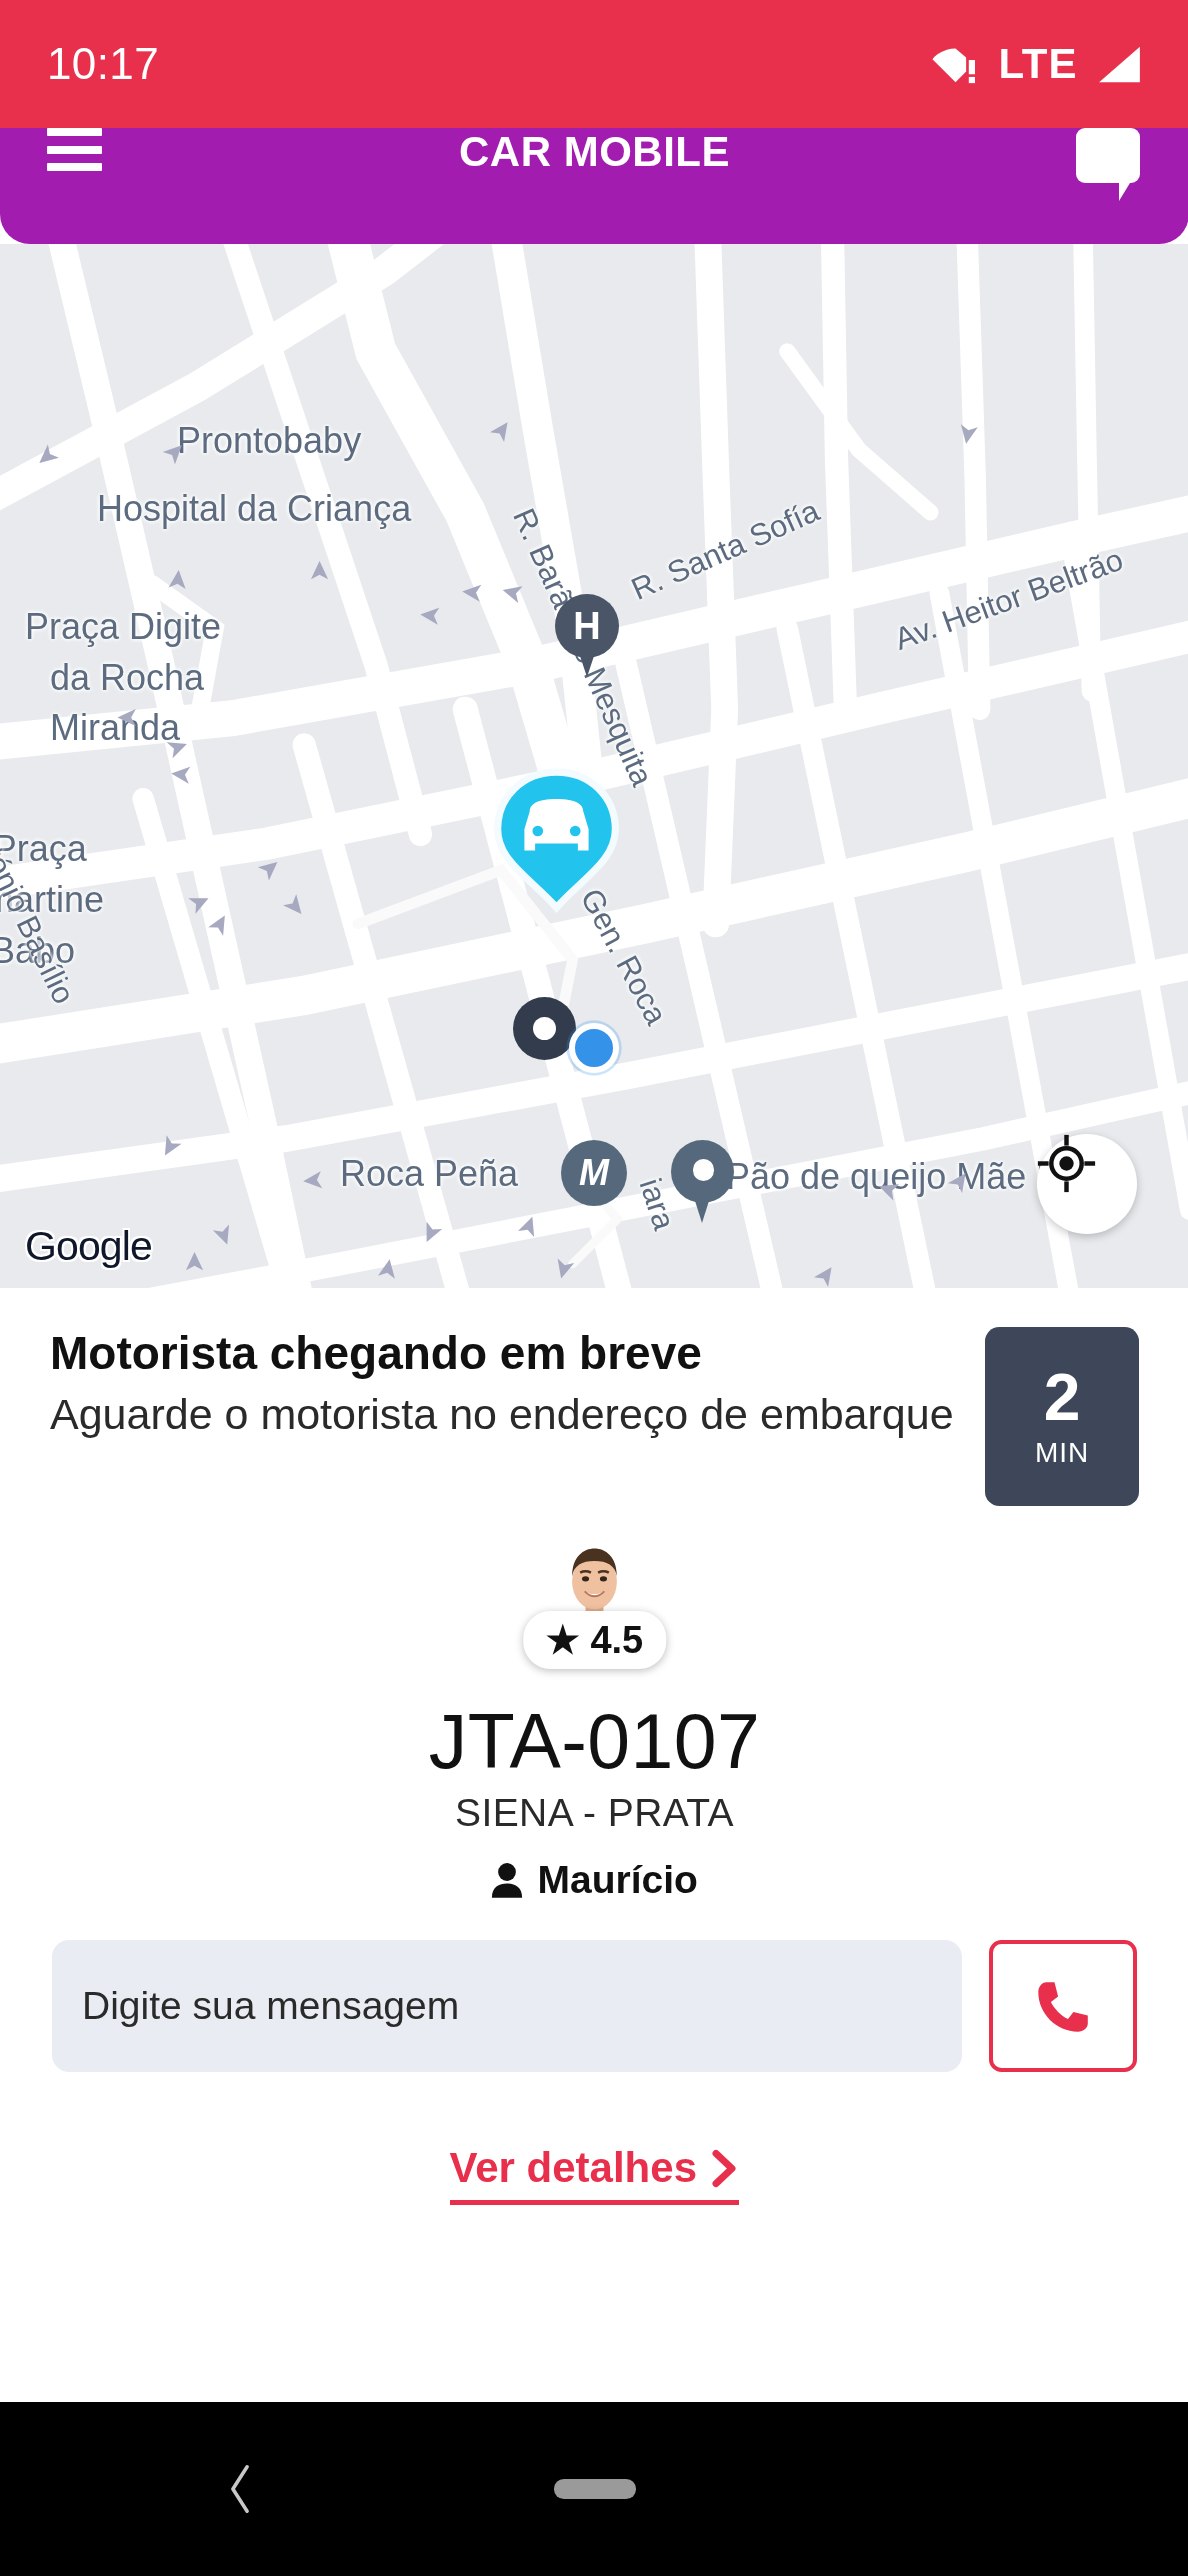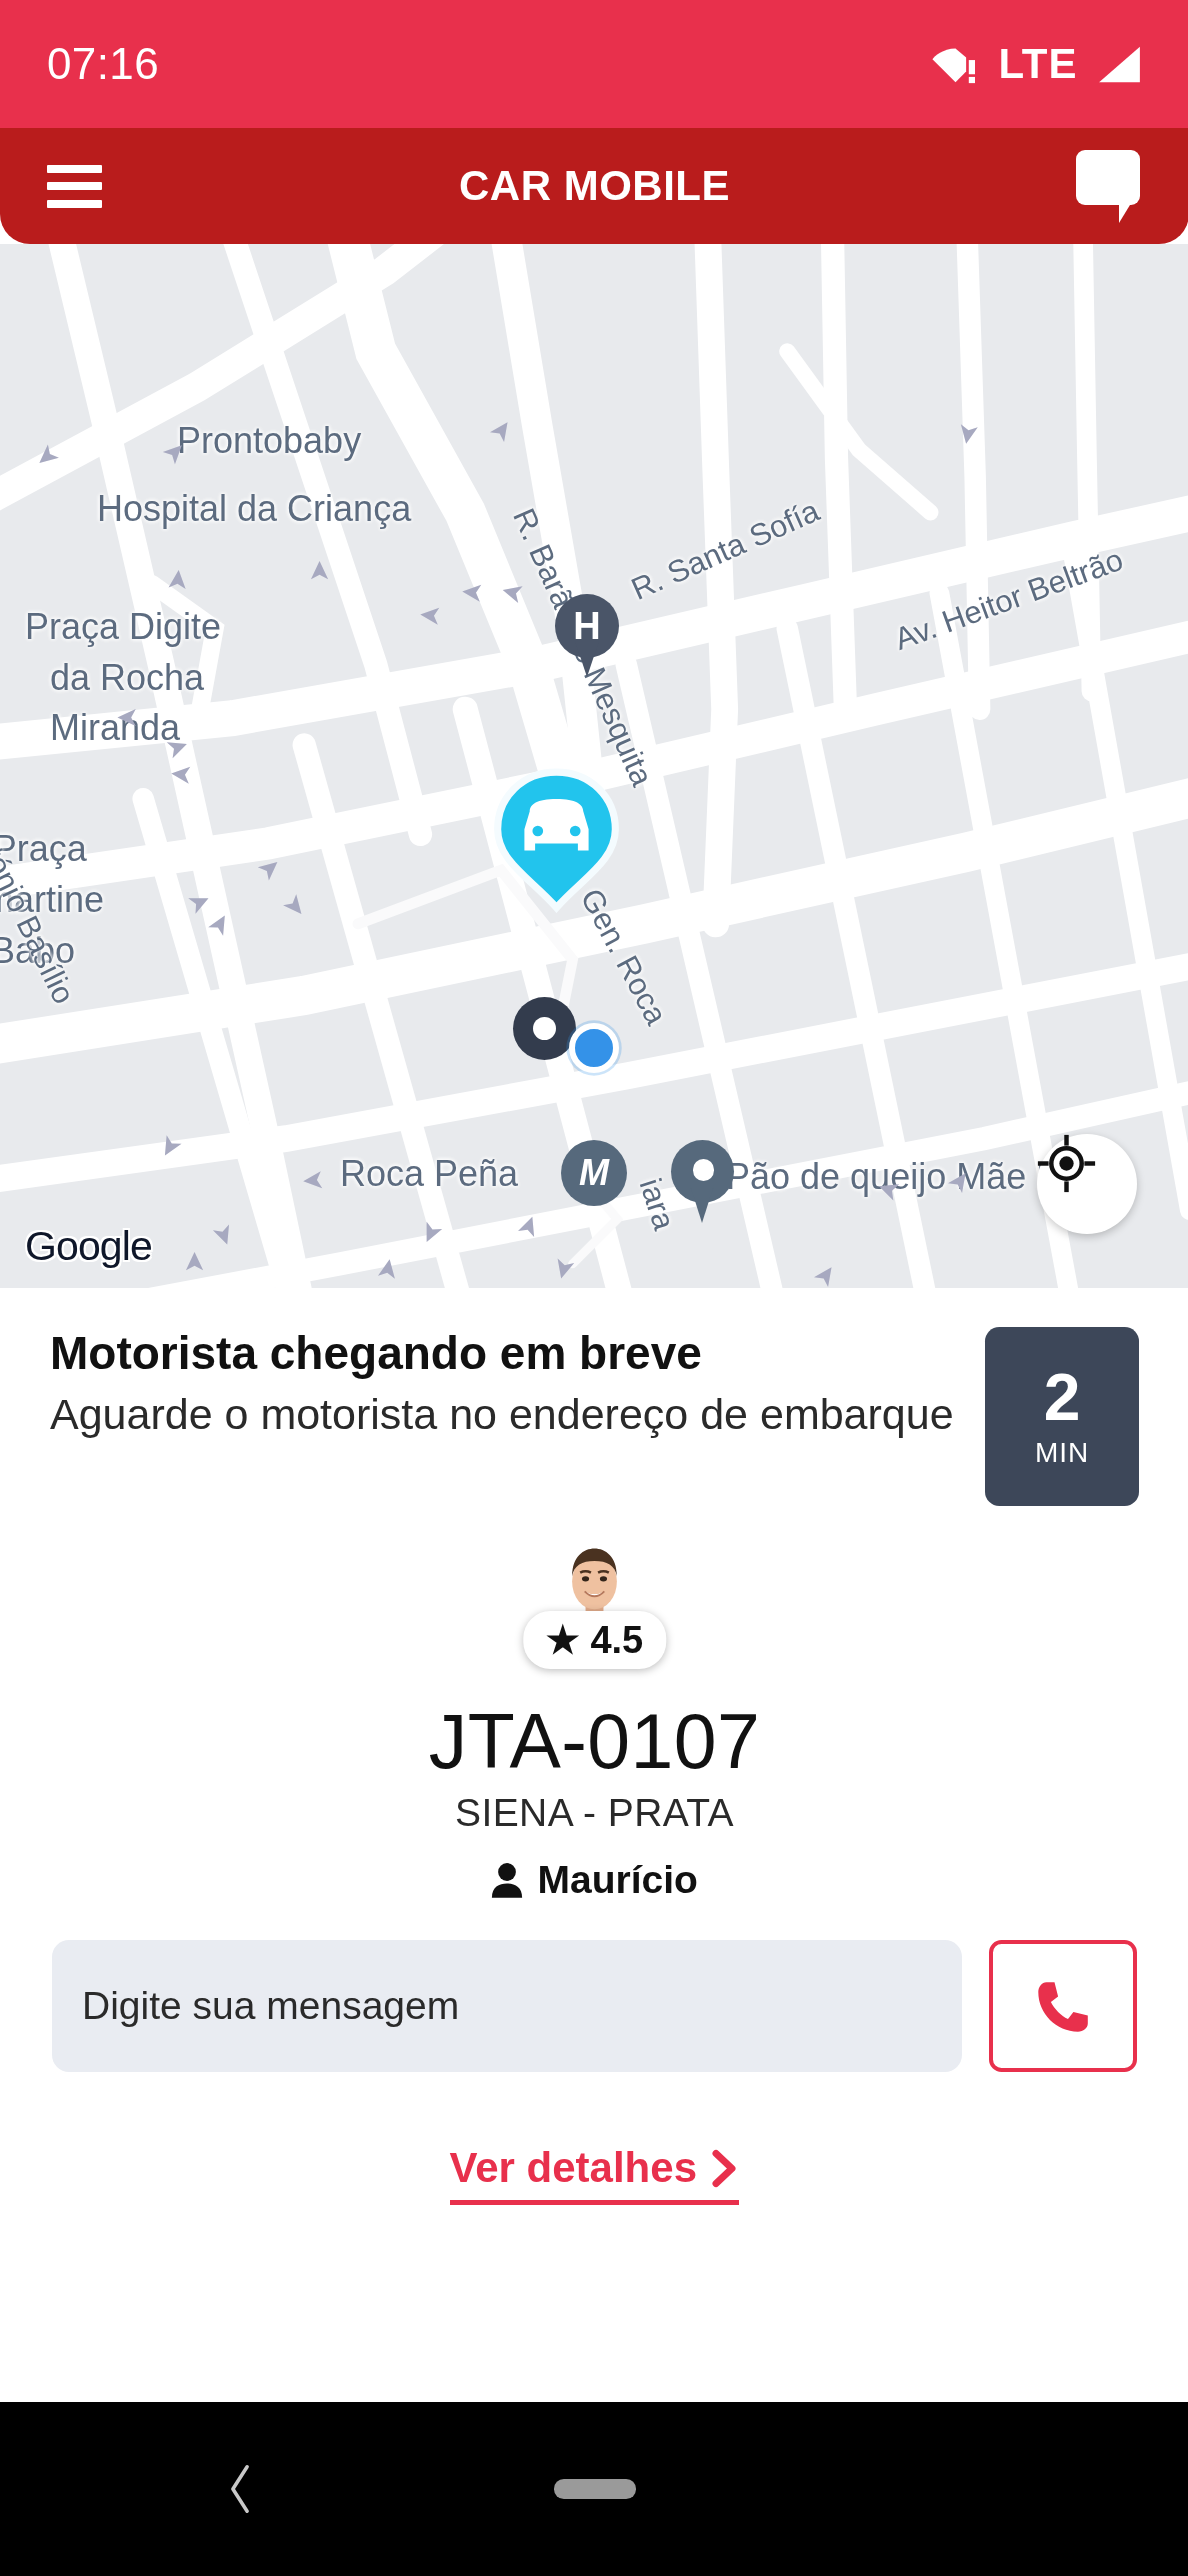--- a/index.html
+++ b/index.html
@@ -16,22 +16,22 @@
     background:#E8304C; display:flex; align-items:center;
     padding:0 47px; z-index:30;
   }
   .clock { color:#fff; font-size:44px; letter-spacing:0.4px; }
   .sb-right { margin-left:auto; display:flex; align-items:center; gap:19.7px; }
   .sb-icon { display:block; }
 
   
   .appbar {
     position:absolute; top:128px; left:0; width:1189px; height:116px;
-    background:#b91c1c; z-index:29;
-    display:flex; align-items:center; padding:0 47px;
+    background:#a21caf; z-index:29;
+    display:flex; padding:0 47px;
     border-bottom-left-radius:30px; border-bottom-right-radius:30px;
   }
   .hamburger { width:55px; height:43px; display:flex; flex-direction:column;
     justify-content:space-between; cursor:pointer; }
   .hamburger span { display:block; height:8px; background:#fff; border-radius:0.9px; }
   .app-title {
     position:absolute; left:0; right:0; text-align:center;
     color:#fff; font-size:42px; font-weight:bold; letter-spacing:0.5px;
     pointer-events:none;
   }
@@ -176,21 +176,21 @@
     position:absolute; left:50%; transform:translateX(-50%);
     width:82px; height:19.7px; background:#9A9A9A; border-radius:9.8px;
   }
 </style>
 </head>
 <body>
 
 <div id="phone">
 
   <div class="statusbar">
-    <div class="clock">07:16</div>
+    <div class="clock">10:17</div>
     <div class="sb-right">
       <svg class="sb-icon" width="47" height="39" viewBox="0 0 52 44">
         <path d="M26 4 C12 4 2 13 0 16 L26 42 L38 30 L38 14 Z" fill="#fff"></path>
         <rect x="41" y="17" width="7" height="16" fill="#fff"></rect>
         <rect x="41" y="36" width="7" height="7" fill="#fff"></rect>
       </svg>
       <div style="color:#fff;font-size:42px;font-weight:bold;letter-spacing:0.9px;">LTE</div>
       <svg class="sb-icon" width="45" height="39" viewBox="0 0 50 44">
         <path d="M48 2 L48 42 L2 42 Z" fill="#fff"></path>
       </svg>

